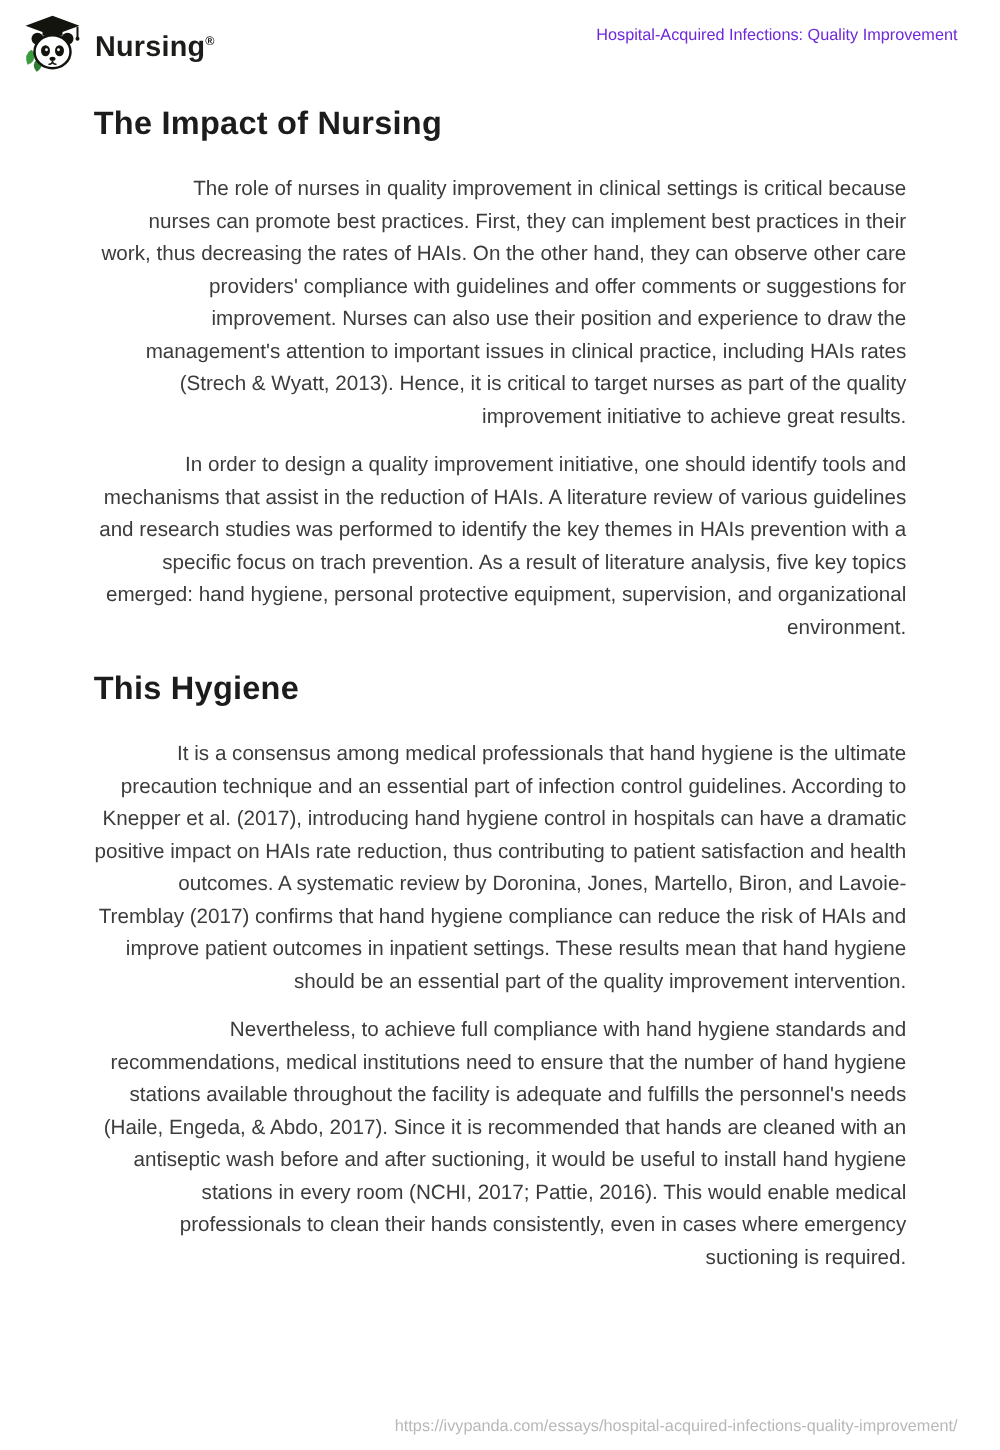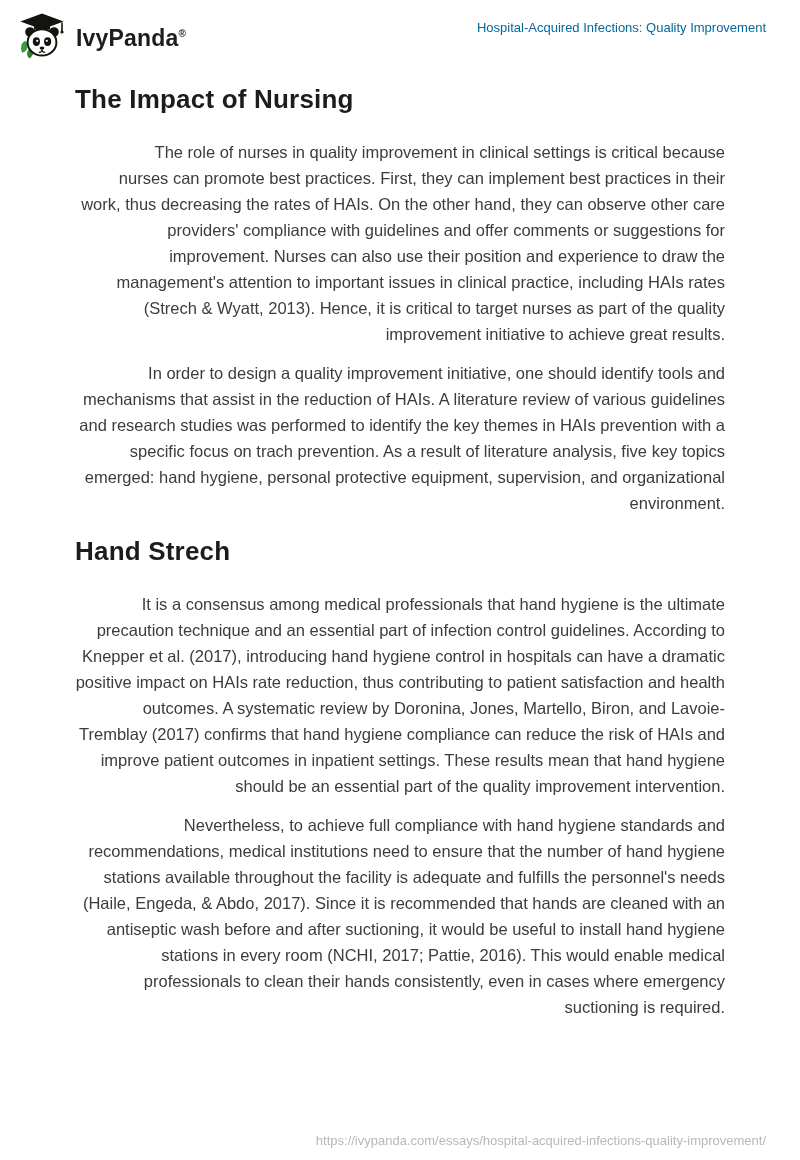--- a/index.html
+++ b/index.html
@@ -22,21 +22,21 @@
   .brand { display: flex; align-items: center; gap: 10px; }
   .logo { display: inline-block; width: 48px; height: 48px; }
   .brand-name {
     font-size: 23px;
     font-weight: 700;
     color: #1c1c1a;
     letter-spacing: 0.2px;
     line-height: 48px;
   }
   .reg { font-size: 10px; vertical-align: super; font-weight: 700; }
-  .doc-title { font-size: 13px; color: #0369a1; padding-top: 10px; }
+  .doc-title { font-size: 13px; color: #6d28d9; padding-top: 10px; }
   .content { padding: 8px 75px 0 75px; }
   h2.section-heading {
     font-size: 26px;
     font-weight: 700;
     color: #1c1c1c;
     letter-spacing: 0.2px;
     margin: 20px 0 24px 0;
   }
   .content section:first-child h2.section-heading { margin-top: 14px; }
   p.body-paragraph {
@@ -81,38 +81,38 @@
 
           <ellipse cx="23" cy="37" rx="4.5" ry="5.5" fill="#14140f"></ellipse>
           <ellipse cx="37" cy="37" rx="4.5" ry="5.5" fill="#14140f"></ellipse>
           <circle cx="24" cy="36" r="1.4" fill="#ffffff"></circle>
           <circle cx="36" cy="36" r="1.4" fill="#ffffff"></circle>
 
           <ellipse cx="30" cy="45" rx="3" ry="2" fill="#14140f"></ellipse>
           <path d="M30 47 Q30 50.5 26.5 50.5 M30 47 Q30 50.5 33.5 50.5" stroke="#14140f" fill="none" stroke-width="1.4" stroke-linecap="round"></path>
         </svg>
       </span>
-      <span class="brand-name"><span>IvyPanda</span><sup class="reg">®</sup></span>
+      <span class="brand-name"><span>Nursing</span><sup class="reg">®</sup></span>
     </div>
     <div class="doc-title">Hospital-Acquired Infections: Quality Improvement</div>
   </header>
 
   <main class="content">
 
     <section>
       <h2 class="section-heading">The Impact of Nursing</h2>
       <p class="body-paragraph">The role of nurses in quality improvement in clinical settings is critical because nurses can promote best practices. First, they can implement best practices in their work, thus decreasing the rates of HAIs. On the other hand, they can observe other care providers' compliance with guidelines and offer comments or suggestions for improvement. Nurses can also use their position and experience to draw the management's attention to important issues in clinical practice, including HAIs rates (Strech &amp; Wyatt, 2013). Hence, it is critical to target nurses as part of the quality improvement initiative to achieve great results.</p>
     </section>
 
     <section>
       <p class="body-paragraph">In order to design a quality improvement initiative, one should identify tools and mechanisms that assist in the reduction of HAIs. A literature review of various guidelines and research studies was performed to identify the key themes in HAIs prevention with a specific focus on trach prevention. As a result of literature analysis, five key topics emerged: hand hygiene, personal protective equipment, supervision, and organizational environment.</p>
     </section>
 
     <section>
-      <h2 class="section-heading">Hand Strech</h2>
+      <h2 class="section-heading">This Hygiene</h2>
       <p class="body-paragraph">It is a consensus among medical professionals that hand hygiene is the ultimate precaution technique and an essential part of infection control guidelines. According to Knepper et al. (2017), introducing hand hygiene control in hospitals can have a dramatic positive impact on HAIs rate reduction, thus contributing to patient satisfaction and health outcomes. A systematic review by Doronina, Jones, Martello, Biron, and Lavoie-Tremblay (2017) confirms that hand hygiene compliance can reduce the risk of HAIs and improve patient outcomes in inpatient settings. These results mean that hand hygiene should be an essential part of the quality improvement intervention.</p>
       <p class="body-paragraph">Nevertheless, to achieve full compliance with hand hygiene standards and recommendations, medical institutions need to ensure that the number of hand hygiene stations available throughout the facility is adequate and fulfills the personnel's needs (Haile, Engeda, &amp; Abdo, 2017). Since it is recommended that hands are cleaned with an antiseptic wash before and after suctioning, it would be useful to install hand hygiene stations in every room (NCHI, 2017; Pattie, 2016). This would enable medical professionals to clean their hands consistently, even in cases where emergency suctioning is required.</p>
     </section>
 
   </main>
 
   <a class="footer-url" href="#">https://ivypanda.com/essays/hospital-acquired-infections-quality-improvement/</a>
 
 </div>
 

